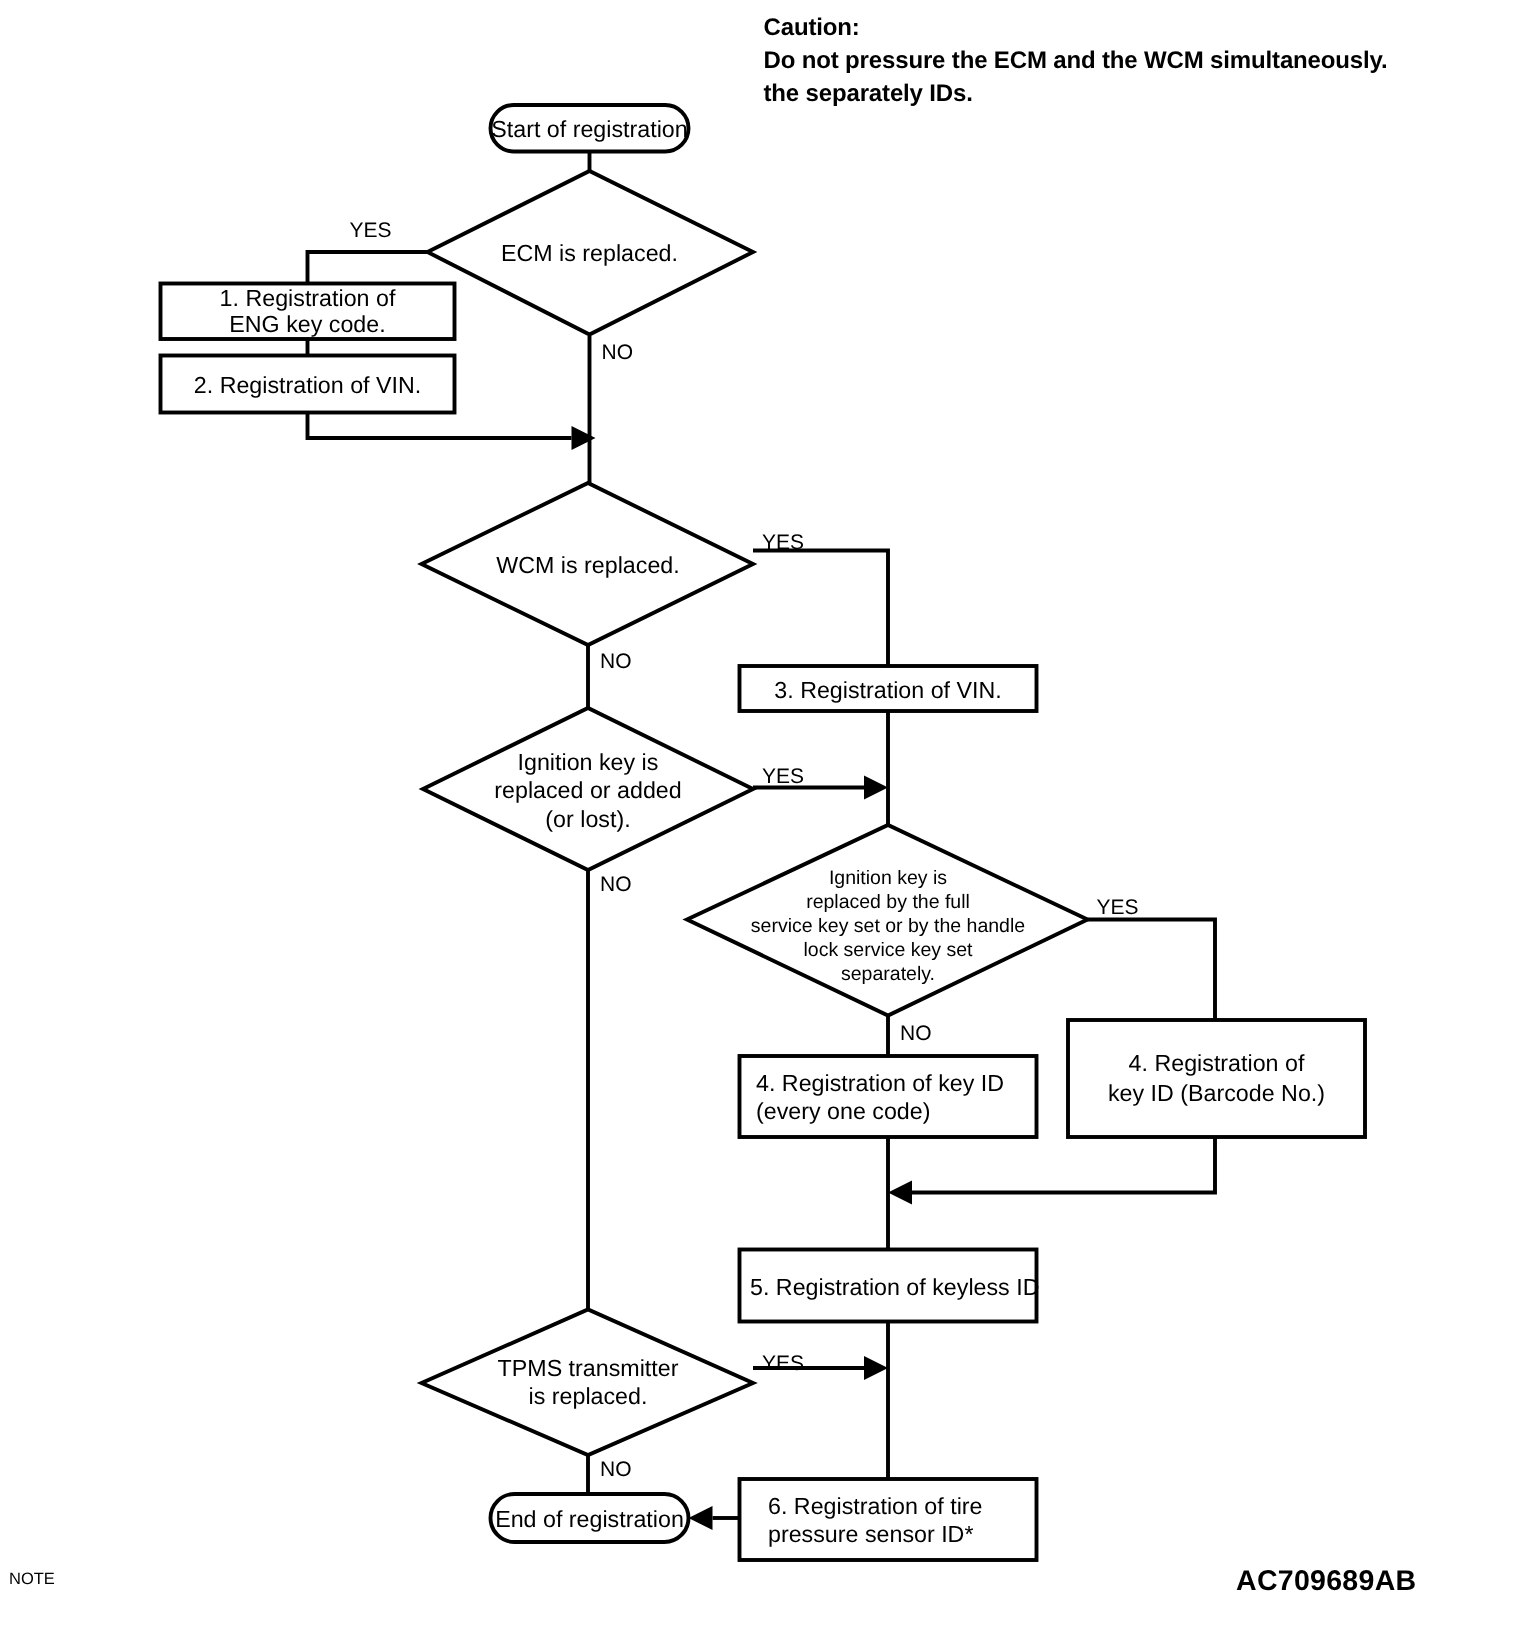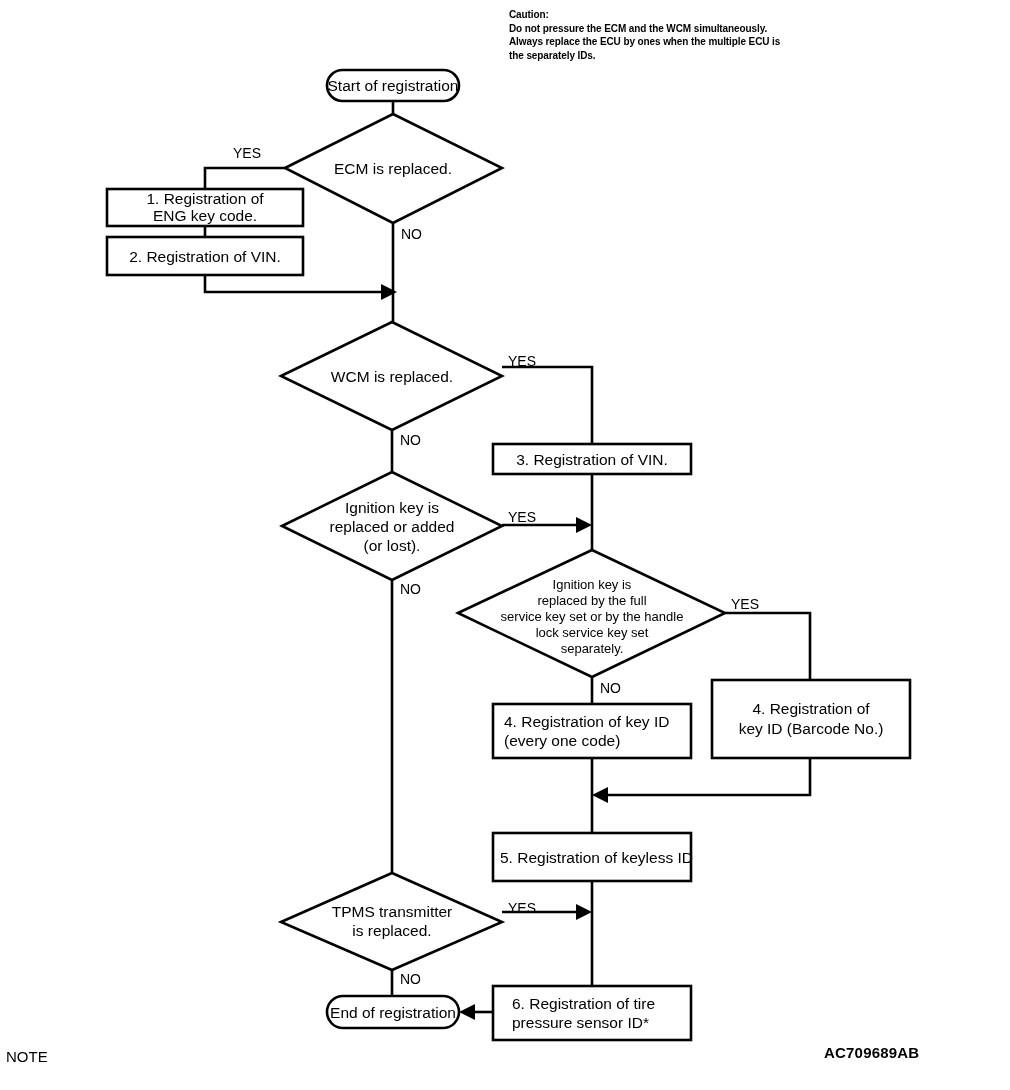--- a/index.html
+++ b/index.html
@@ -57,50 +57,49 @@
     font-size: 13px;
   }
   .edge-label {
     font-size: 14px;
   }
   .caution {
     position: absolute;
     left: 509px;
     top: 8px;
     width: 470px;
-    font-size: 10px;
+    font-size: 16px;
     font-weight: bold;
     line-height: 1.37;
     letter-spacing: -0.1px;
   }
   .note {
     position: absolute;
     left: 6px;
     top: 1046px;
-    font-size: 15px;
+    font-size: 11px;
     line-height: 1.42;
   }
   .refcode {
     position: absolute;
     left: 824px;
     top: 1044px;
-    font-size: 15px;
+    font-size: 19px;
     font-weight: bold;
     letter-spacing: 0.2px;
   }
 </style>
 </head>
 <body>
 
 <div id="page">
 
   <div class="caution">
     <div>Caution:</div>
     <div>Do not pressure the ECM and the WCM simultaneously.</div>
-    <div>Always replace the ECU by ones when the multiple ECU is</div>
     <div>the separately IDs.</div>
   </div>
 
   <svg id="flow" viewBox="0 0 1010 1090">
 
     <g>
       <line class="conn" x1="393" y1="101" x2="393" y2="114"></line>
     </g>
 
     <g>

